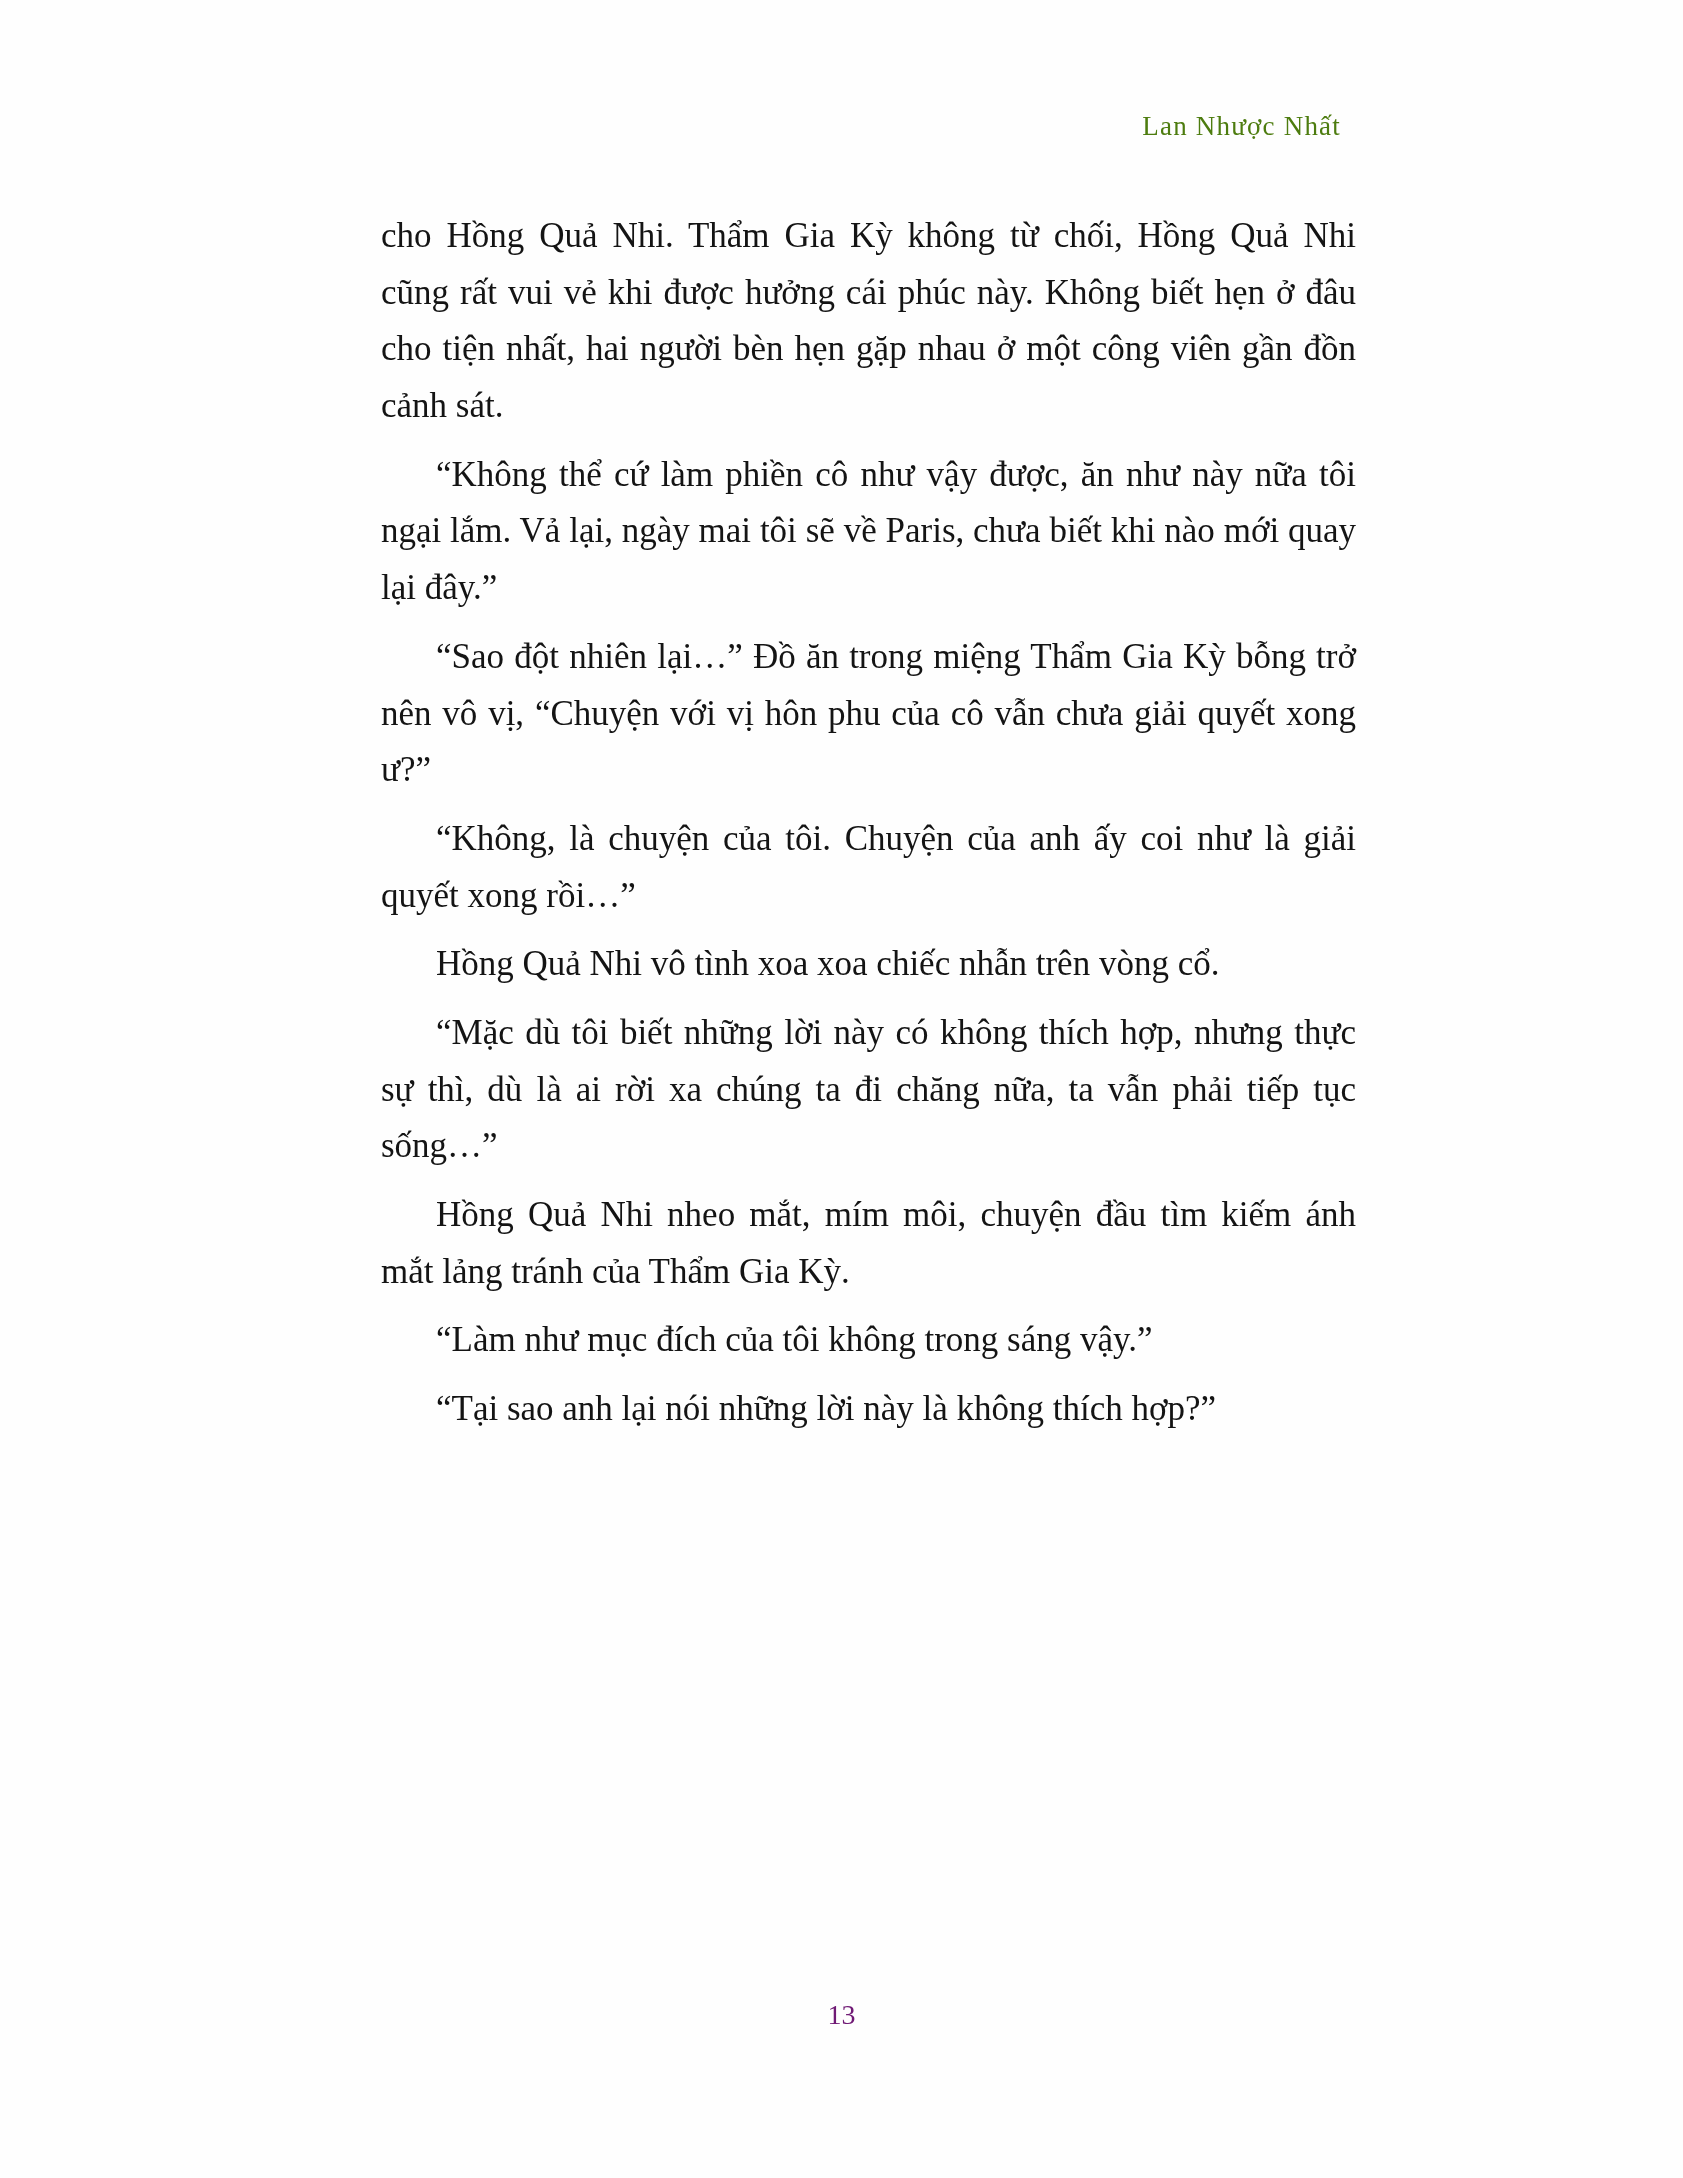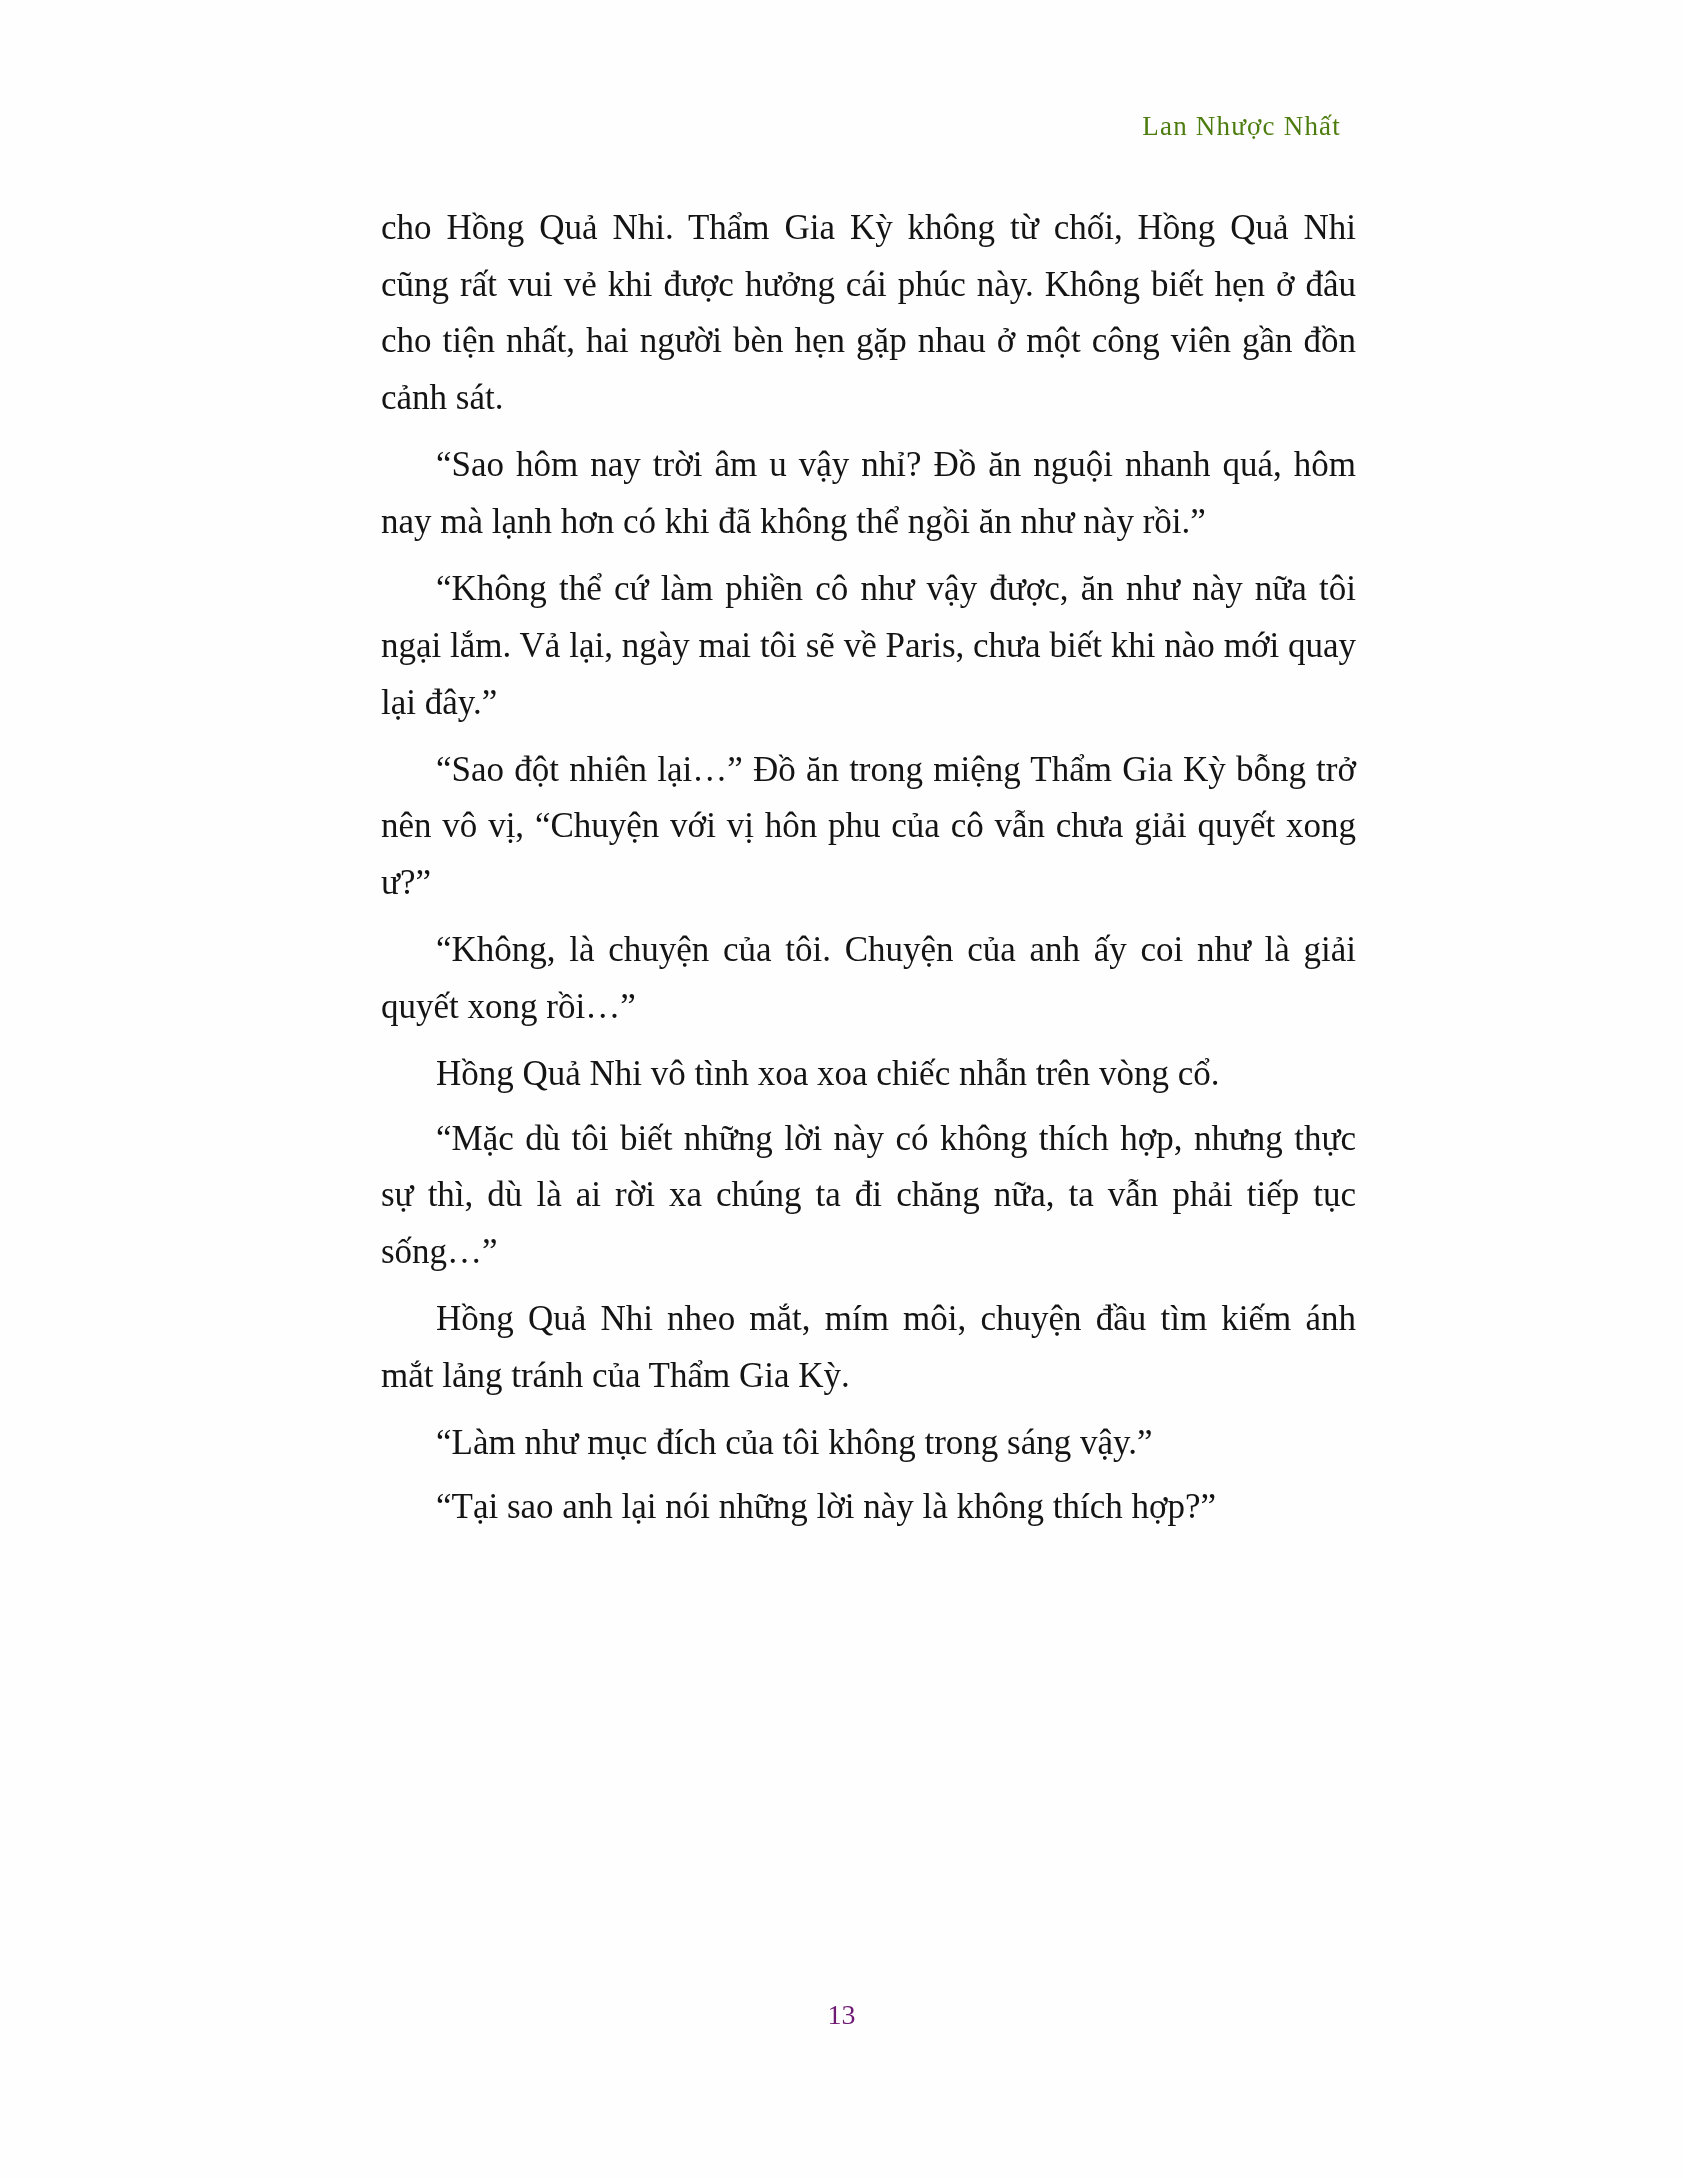--- a/index.html
+++ b/index.html
@@ -30,21 +30,21 @@
     font-family: "Liberation Serif", "DejaVu Serif", serif;
     white-space: nowrap;
   }
   .text-block {
     position: absolute;
     top: 196px;
     left: 381px;
     width: 975px;
   }
   .para {
-    margin: 4px 0 0.30em 0;
+    margin: 12px 0 0.30em 0;
     font-size: 35px;
     line-height: 1.62;
     text-align: justify;
     text-justify: inter-word;
     color: #141414;
   }
   .para.indent {
     text-indent: 55px;
   }
   .para.tight {
@@ -62,21 +62,20 @@
 </style>
 </head>
 <body>
 
 <div class="page">
 
   <div class="running-head">Lan Nhược Nhất</div>
 
   <div class="text-block">
     <p class="para">cho Hồng Quả Nhi. Thẩm Gia Kỳ không từ chối, Hồng Quả Nhi cũng rất vui vẻ khi được hưởng cái phúc này. Không biết hẹn ở đâu cho tiện nhất, hai người bèn hẹn gặp nhau ở một công viên gần đồn cảnh sát.</p>
-    <p class="para indent">“Sao hôm nay trời âm u vậy nhỉ? Đồ ăn nguội nhanh quá, hôm nay mà lạnh hơn có khi đã không thể ngồi ăn như này rồi.”</p>
     <p class="para indent">“Không thể cứ làm phiền cô như vậy được, ăn như này nữa tôi ngại lắm. Vả lại, ngày mai tôi sẽ về Paris, chưa biết khi nào mới quay lại đây.”</p>
     <p class="para indent">“Sao đột nhiên lại…” Đồ ăn trong miệng Thẩm Gia Kỳ bỗng trở nên vô vị, “Chuyện với vị hôn phu của cô vẫn chưa giải quyết xong ư?”</p>
     <p class="para indent">“Không, là chuyện của tôi. Chuyện của anh ấy coi như là giải quyết xong rồi…”</p>
     <p class="para indent tight">Hồng Quả Nhi vô tình xoa xoa chiếc nhẫn trên vòng cổ.</p>
     <p class="para indent">“Mặc dù tôi biết những lời này có không thích hợp, nhưng thực sự thì, dù là ai rời xa chúng ta đi chăng nữa, ta vẫn phải tiếp tục sống…”</p>
     <p class="para indent">Hồng Quả Nhi nheo mắt, mím môi, chuyện đầu tìm kiếm ánh mắt lảng tránh của Thẩm Gia Kỳ.</p>
     <p class="para indent tight">“Làm như mục đích của tôi không trong sáng vậy.”</p>
     <p class="para indent tight">“Tại sao anh lại nói những lời này là không thích hợp?”</p>
   </div>
 

